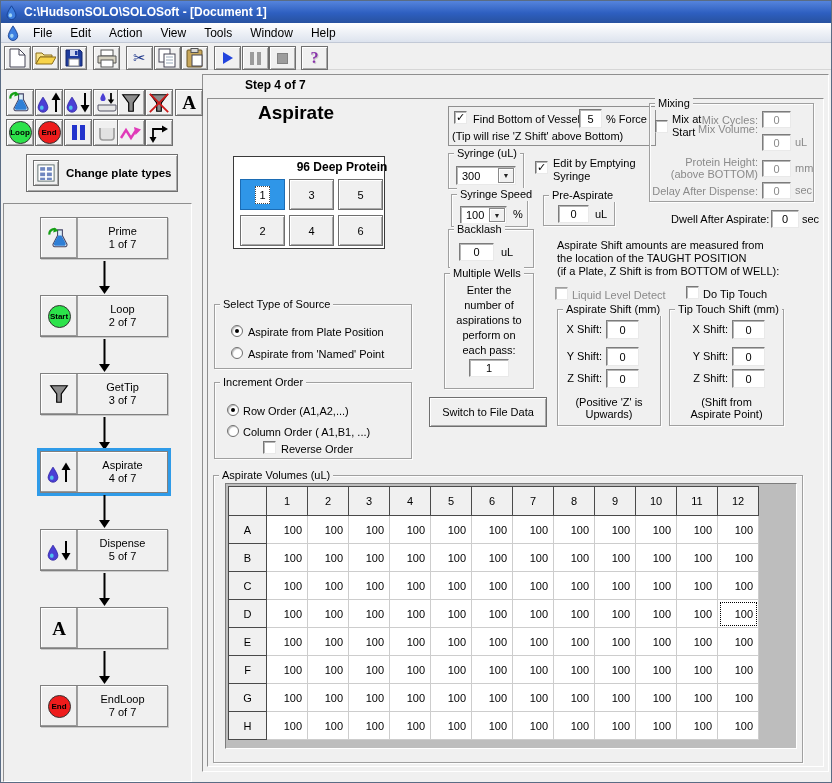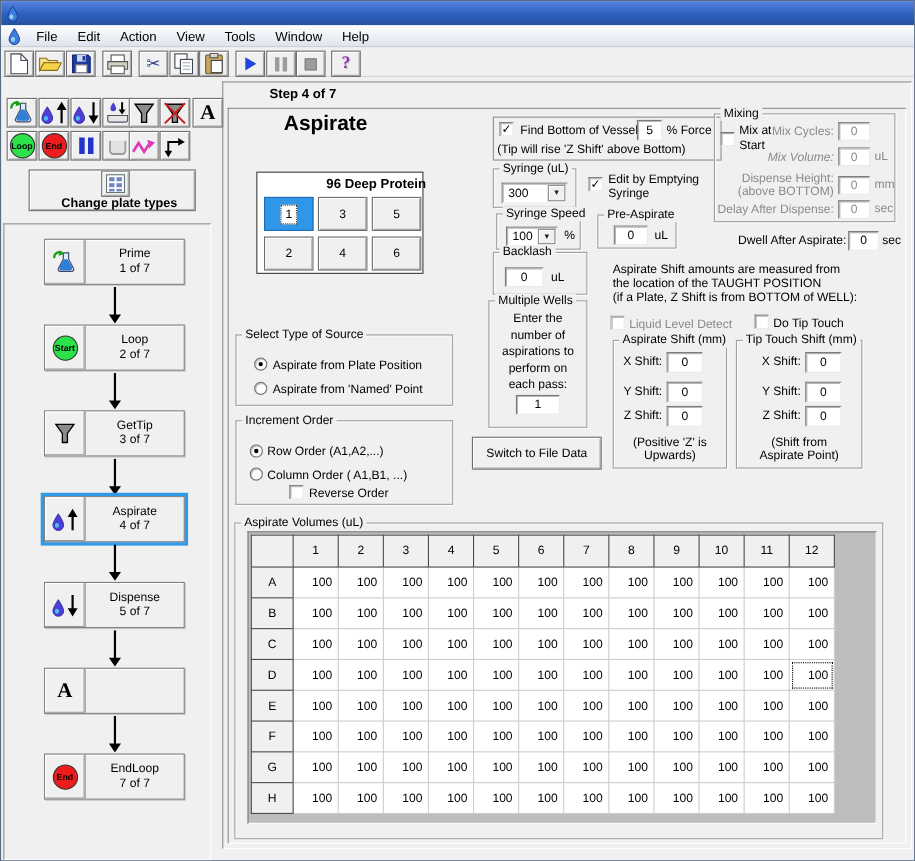--- a/index.html
+++ b/index.html
@@ -42,21 +42,21 @@
   .combo .db{position:absolute;right:1px;top:1px;bottom:1px;width:16px;background:#f0f0f0;
     border:1px solid #8a8a8a;box-shadow:inset 1px 1px 0 #fff;display:flex;align-items:center;justify-content:center;font-size:7px;color:#222;}
   .cb{position:absolute;width:13px;height:13px;background:#fff;border:1px solid;
     border-color:#777 #e9e9e9 #e9e9e9 #777;box-shadow:inset 1px 1px 0 #b6b6b6;
     display:flex;align-items:center;justify-content:center;}
   .cb.on::after{content:"✓";font-family:"DejaVu Sans",sans-serif;font-size:11px;font-weight:bold;margin-top:-1px;}
   .cb.discb{border-color:#9f9f9f #e9e9e9 #e9e9e9 #9f9f9f;}
   .radio{position:absolute;width:12px;height:12px;border-radius:50%;background:#fff;
     border:1px solid #6f6f6f;box-shadow:inset 1px 1px 1px #bdbdbd;}
   .radio.on::after{content:"";position:absolute;left:3px;top:3px;width:4px;height:4px;border-radius:50%;background:#000;}
-  .pushbtn{position:absolute;display:flex;align-items:center;justify-content:center;cursor:default;flex-direction:column;}
+  .pushbtn{position:absolute;display:flex;align-items:center;justify-content:center;cursor:default;}
   
   .flowpanel{position:absolute;left:2px;top:202px;width:189px;height:579px;
     border:1px solid;border-color:#8f8f8f #ffffff #ffffff #8f8f8f;}
   .step{position:absolute;left:36px;width:128px;height:42px;background:#f0f0f0;
     border:1px solid #808080;box-shadow:inset 1px 1px 0 #ffffff,1px 1px 0 #c9c9c9;display:flex;}
   .step.sel{outline:3px solid #2f9be8;}
   .step .ic{width:37px;display:flex;align-items:center;justify-content:center;
     border-right:1px solid #9f9f9f;box-shadow:inset -1px -1px 0 #9a9a9a, inset 1px 1px 0 #fff;}
   .step .lbl{flex:1;display:flex;flex-direction:column;align-items:center;justify-content:center;line-height:13px;}
   .flowarrow{position:absolute;left:94px;width:13px;height:34px;}
@@ -87,20 +87,21 @@
 
 <div class="app">
 
   <div class="titlebar">
     <span class="ticon">
         <svg width="11" height="15" viewBox="0 0 13 18">
           <path d="M6.5 1C6.5 1 1.2 8.6 1.2 12.1a5.3 5.3 0 0 0 10.6 0C11.8 8.6 6.5 1 6.5 1Z" fill="#3d7fe0" stroke="#123a8a" stroke-width="1"></path>
           <ellipse cx="5.2" cy="12.2" rx="2" ry="2.4" fill="#9fd4f5"></ellipse>
         </svg>
       </span>
+    <span>C:\HudsonSOLO\SOLOSoft - [Document 1]</span>
   </div>
 
   <div class="menubar">
     <span class="dicon">
         <svg width="12" height="16" viewBox="0 0 13 18">
           <path d="M6.5 1C6.5 1 1.2 8.6 1.2 12.1a5.3 5.3 0 0 0 10.6 0C11.8 8.6 6.5 1 6.5 1Z" fill="#3d7fe0" stroke="#123a8a" stroke-width="1"></path>
           <ellipse cx="5.2" cy="12.2" rx="2" ry="2.4" fill="#9fd4f5"></ellipse>
         </svg>
       </span>
   <div class="menu-item">File</div>
@@ -392,24 +393,24 @@
   </div>
 
   <div class="pushbtn btn3d" style="left:428px;top:396px;width:118px;height:30px;">Switch to File Data</div>
 
   <div class="grp" id="mixgrp" style="left:648px;top:102px;width:165px;height:99px;">
     <span class="lg">Mixing</span>
     <span class="cb" style="left:5px;top:16px;"></span>
     <span class="t wrap" style="left:22px;top:9px;width:42px;">Mix at Start</span>
   <div class="t dis" style="right: 55px; top: 10px; text-align: right;">Mix Cycles:</div>
       <div class="fld dis" style="left: 112px; top: 7px; width: 29px; height: 17px;">0</div>
-      <div class="t dis" style="right: 55px; top: 33px; text-align: right; font-style: italic;">Mix Volume:</div>
+      <div class="t dis" style="right: 55px; top: 19px; text-align: right;">Mix Volume:</div>
       <div class="fld dis" style="left: 112px; top: 30px; width: 29px; height: 17px;">0</div>
       <div class="t dis" style="left: 145px; top: 32px;">uL</div>
-      <div class="t dis" style="right: 55px; top: 52px; text-align: right;">Dispense Height:</div>
+      <div class="t dis" style="right: 55px; top: 52px; text-align: right;">Protein Height:</div>
       <div class="t dis" style="right: 55px; top: 64px; text-align: right;">(above BOTTOM)</div>
       <div class="fld dis" style="left: 112px; top: 56px; width: 29px; height: 17px;">0</div>
       <div class="t dis" style="left: 145px; top: 58px;">mm</div>
       <div class="t dis" style="right: 55px; top: 81px; text-align: right;">Delay After Dispense:</div>
       <div class="fld dis" style="left: 112px; top: 78px; width: 29px; height: 17px;">0</div>
       <div class="t dis" style="left: 145px; top: 80px;">sec</div>
     </div>
 
   <span class="t" style="left:670px;top:212px;">Dwell After Aspirate:</span>
   <span class="fld" style="left:770px;top:209px;width:28px;height:18px;">0</span>

